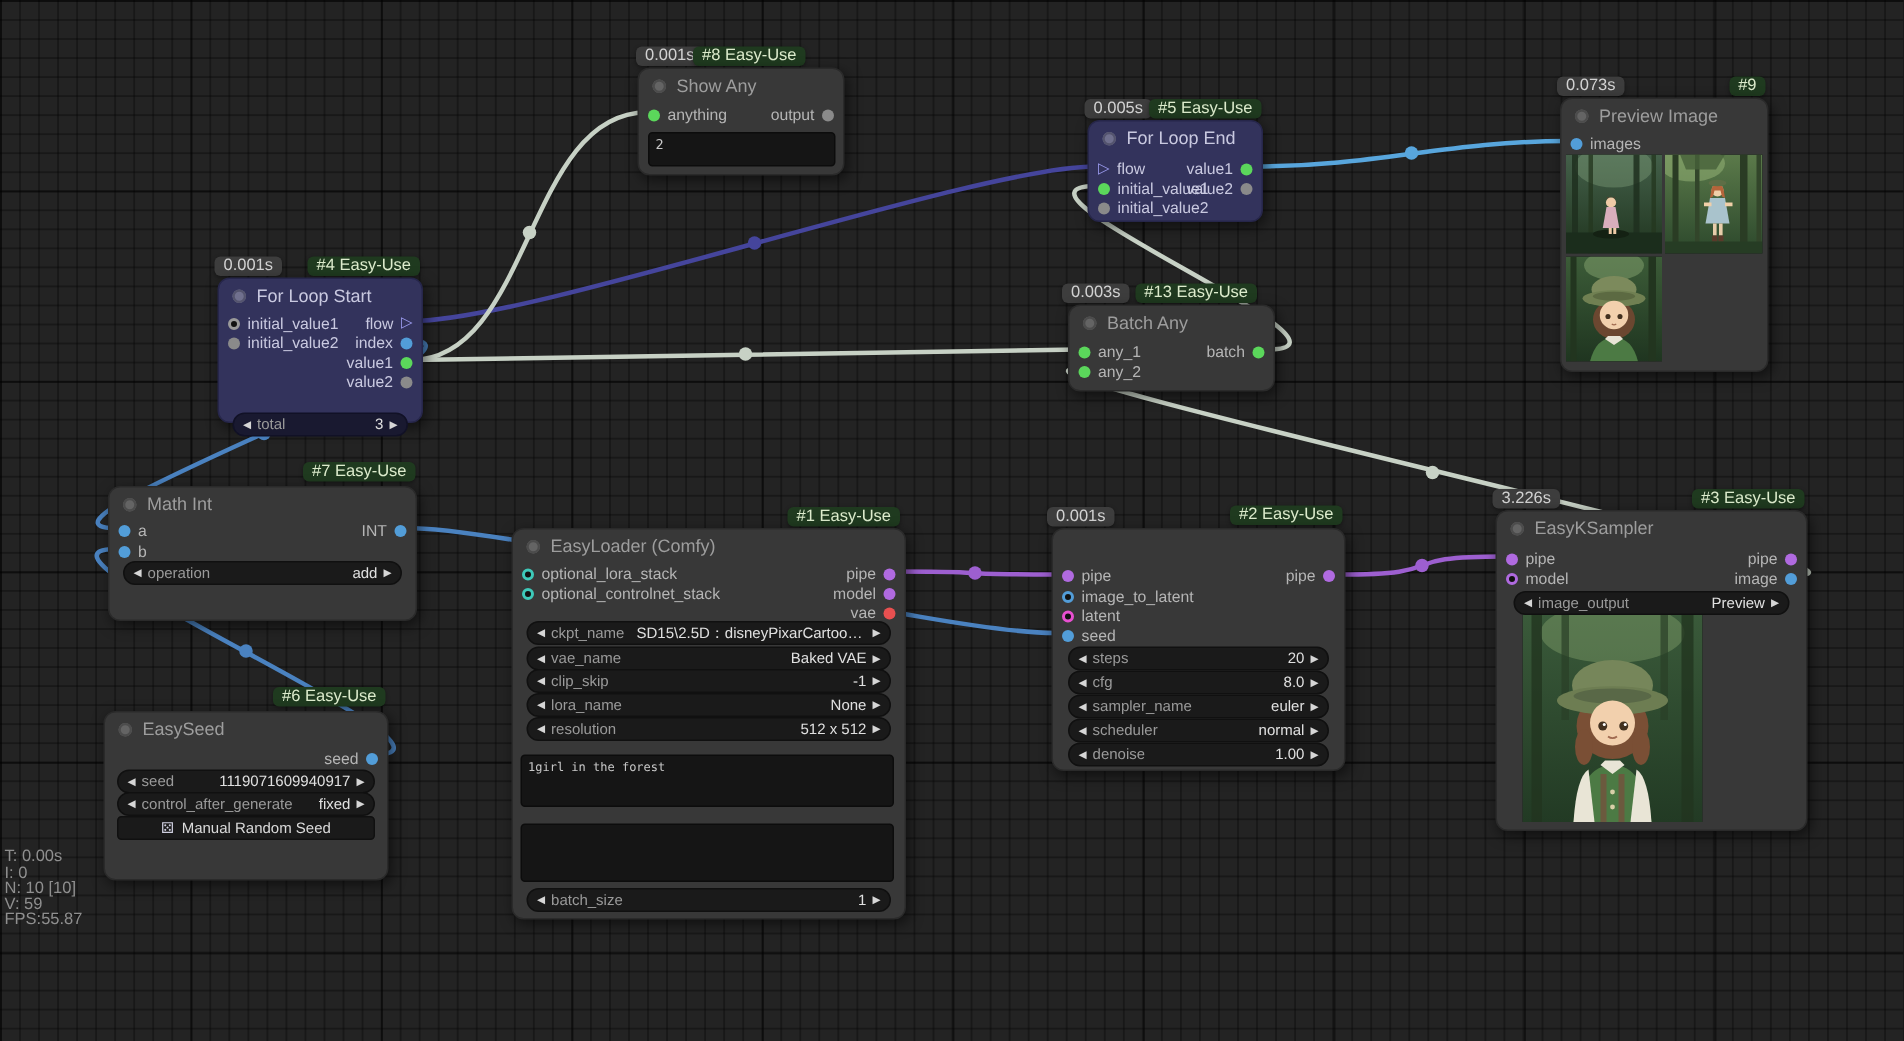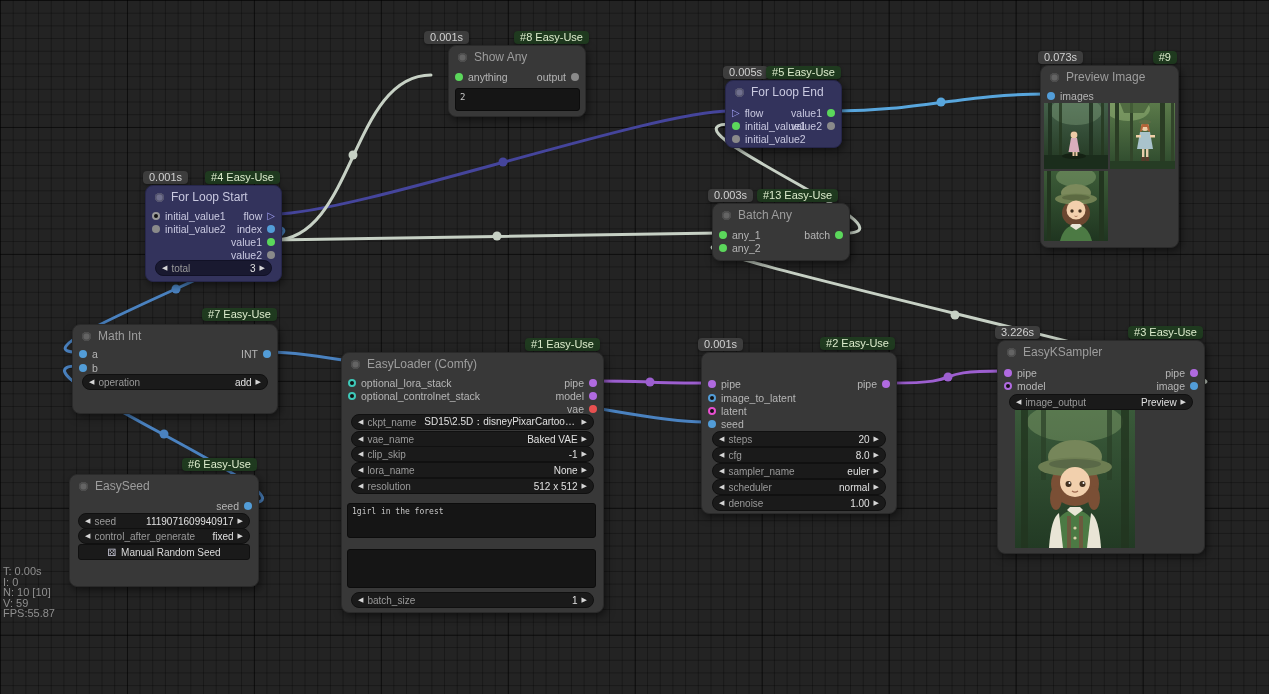--- a/index.html
+++ b/index.html
@@ -31,21 +31,21 @@
   .prow.out{right:6px;flex-direction:row-reverse;}
   .dot{width:8px;height:8px;border-radius:50%;flex:none;}
   .ring{width:4px;height:4px;border:2px solid;border-radius:50%;background:#111;flex:none;}
   .c-green{background:#5bd75b;}.c-blue{background:#529dd8;}.c-gray{background:#8a8a8a;}
   .c-purple{background:#b06ae0;}.c-red{background:#e85050;}
   .b-teal{border-color:#3ec9b9;}.b-gray{border-color:#9a9a9a;}.b-blue{border-color:#529dd8;}
   .b-pink{border-color:#e84fd0;}.b-purple{border-color:#b06ae0;}
   .flowtri{color:#9c9cf0;font-size:10px;line-height:10px;flex:none;}
   .widget{position:absolute;height:14px;background:#1a1a1a;border:1px solid #101010;border-radius:8px;
           display:flex;align-items:center;gap:4px;padding:0 6px;font-size:10px;overflow:hidden;}
-  .indigo .widget{background:#191930;border-color:#111126;}
+  .indigo .widget{background:#191930;border-color:#111126;margin-top:15px;}
   .wlabel{color:#9a9a9a;white-space:nowrap;overflow:hidden;}
   .wvalue{margin-left:auto;color:#e0e0e0;white-space:nowrap;}
   .wvalue.trunc{margin-left:4px;flex:1;overflow:hidden;text-overflow:ellipsis;text-align:left;color:#e0e0e0;}
   .warr{color:#d6d6d6;font-size:7px;flex:none;}
   .ta{position:absolute;background:#151515;border:1px solid #0c0c0c;border-radius:3px;color:#c8c8c8;
       font-family:"DejaVu Sans Mono",monospace;font-size:8px;padding:3px 4px;white-space:pre-wrap;overflow:hidden;}
   .nbtn{position:absolute;height:14px;background:#1a1a1a;border:1px solid #101010;border-radius:3px;
         display:flex;align-items:center;justify-content:center;gap:5px;font-size:10px;color:#dadada;}
   .dice{font-size:10px;color:#cfcfdf;}
   .thumb{position:absolute;overflow:hidden;background:#1b241b;}
@@ -77,22 +77,22 @@
       <circle cx="353" cy="155" r="4.5" fill="#c7d1c5"></circle>
       <circle cx="497" cy="236" r="4.5" fill="#c7d1c5"></circle>
       <circle cx="955" cy="315" r="4.5" fill="#c7d1c5"></circle>
       <circle cx="650" cy="382" r="4.5" fill="#9d5fd0"></circle>
       <circle cx="948" cy="377" r="4.5" fill="#9d5fd0"></circle>
       <circle cx="941" cy="102" r="4.5" fill="#58a6dd"></circle>
     </g>
   </svg>
 
   <div class="badge time" style="left:424px;top:31px">0.001s</div>
-  <div class="badge id" style="right:680px;top:31px">#8 Easy-Use</div>
-  <div class="node" style="left:448px;top:45px;width:136px;height:70px">
+  <div class="badge id" style="right:732px;top:31px">#8 Easy-Use</div>
+  <div class="node" style="left:425px;top:45px;width:136px;height:70px">
     <div class="ntitle">
         <span class="tdot"></span>
         <span>Show Any</span>
       </div>
     <div class="prow in" style="top:24px">
         <span class="dot c-green"></span>
         <span>anything</span>
       </div>
     <div class="prow out" style="top:24px">
         <span class="dot c-gray"></span>

